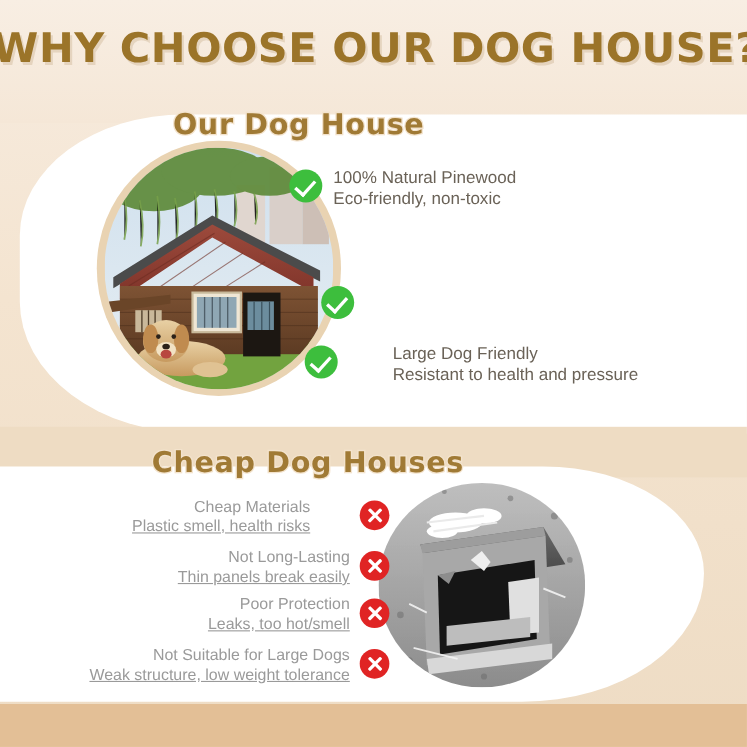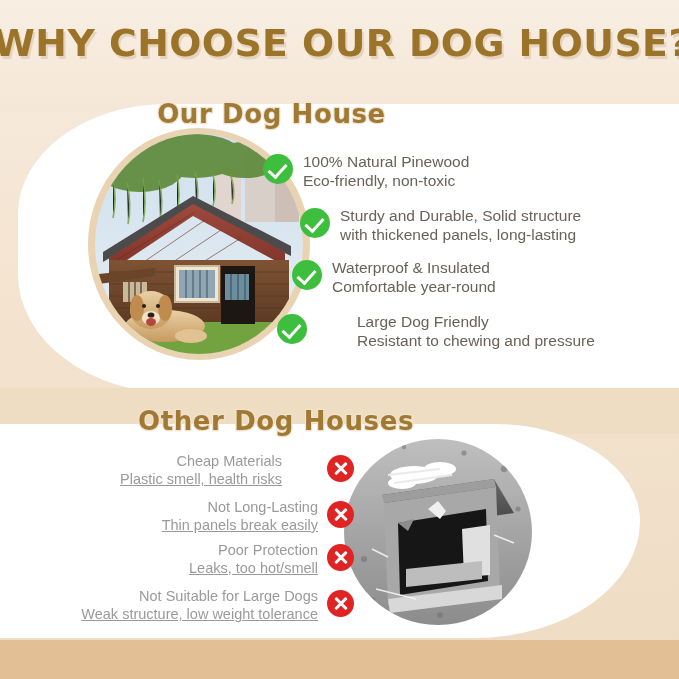--- a/index.html
+++ b/index.html
@@ -346,47 +346,36 @@
     </svg>
   </div>
 
   <div class="pro-item" id="pro-0">
     <span class="tick"></span>
     <span class="pro-text">
       <span>100% Natural Pinewood</span>
       <span class="l2">Eco-friendly, non-toxic</span>
     </span>
   </div>
-  <div class="pro-item" id="pro-1">
-    <span class="tick"></span>
-    <span class="pro-text">
-      <span>Sturdy and Durable,  Solid structure</span>
-      <span class="l2">with thickened panels, long-lasting</span>
-    </span>
-  </div>
   <div class="pro-item" id="pro-2">
     <span class="tick"></span>
-    <span class="pro-text">
-      <span>Waterproof &amp; Insulated</span>
-      <span class="l2">Comfortable year-round</span>
-    </span>
   </div>
   <div class="pro-item" id="pro-3">
     <span class="tick"></span>
     <span class="pro-text">
       <span>Large Dog Friendly</span>
-      <span class="l2">Resistant to chewing and pressure</span>
+      <span class="l2">Resistant to health and pressure</span>
     </span>
   </div>
 
   <div class="band-mid"></div>
 
   <div class="panel-bottom"></div>
 
-  <div class="sub-title" id="sub-bot">Other Dog Houses</div>
+  <div class="sub-title" id="sub-bot">Cheap Dog Houses</div>
 
   <div class="photo-bot-ring"></div>
   <div class="photo-bot">
     <svg width="188" height="186" viewBox="0 0 188 186">
       <defs>
         <linearGradient id="dirtG" x1="0" y1="0" x2="0" y2="1">
           <stop offset="0%" stop-color="#b9b6b1"></stop>
           <stop offset="100%" stop-color="#8d8a86"></stop>
         </linearGradient>
         <linearGradient id="oldRoofG" x1="0" y1="0" x2="0" y2="1">

